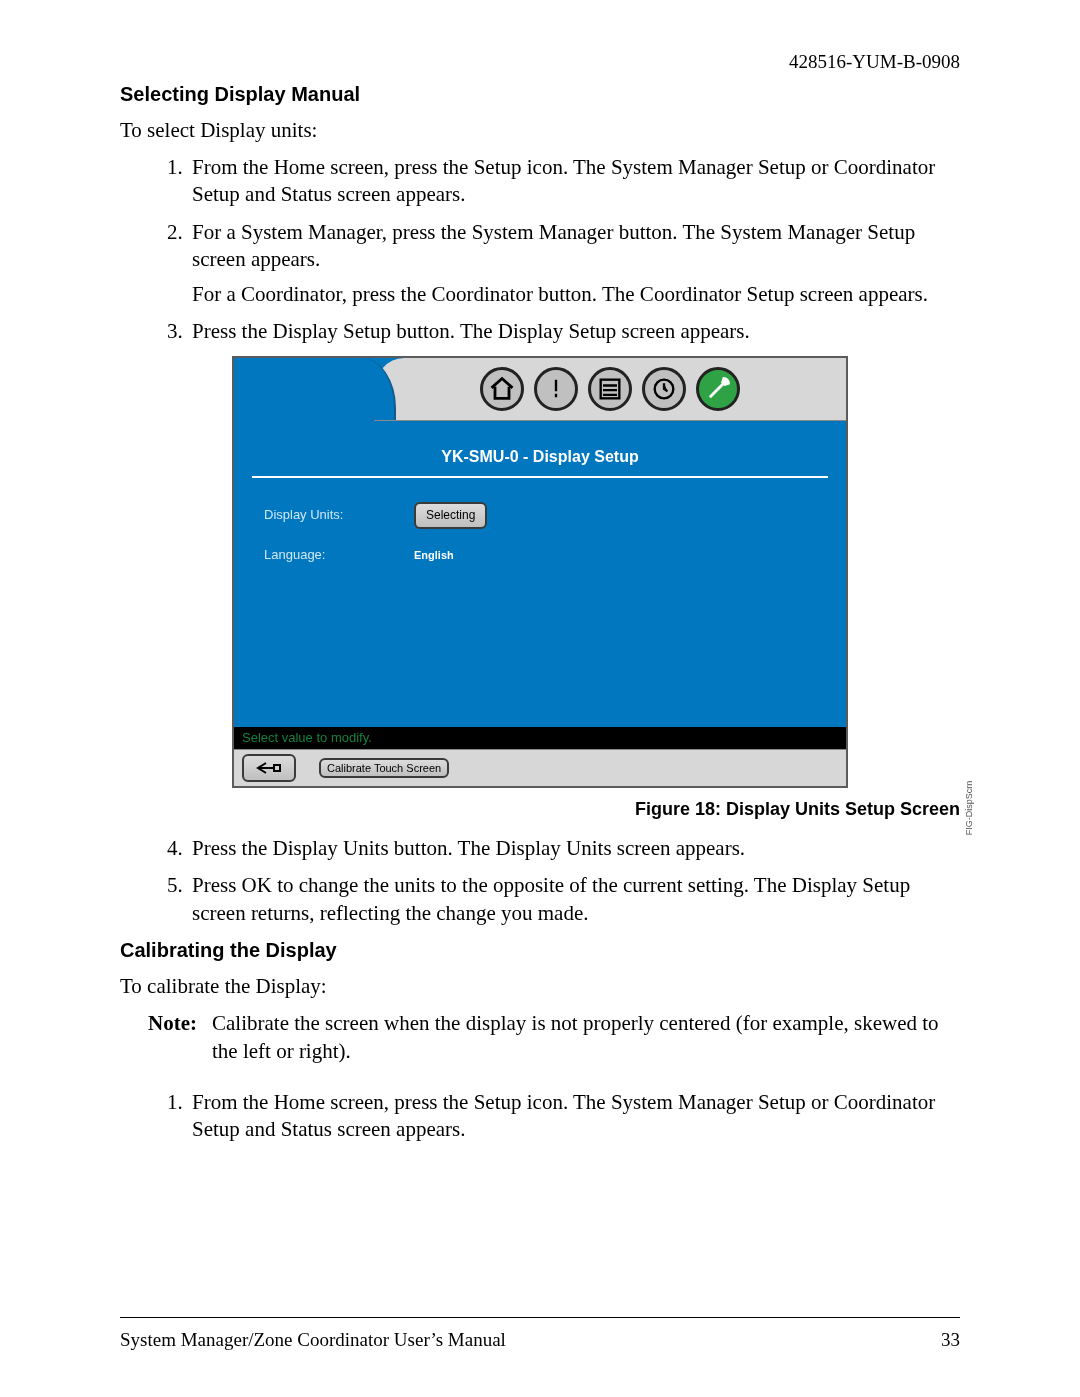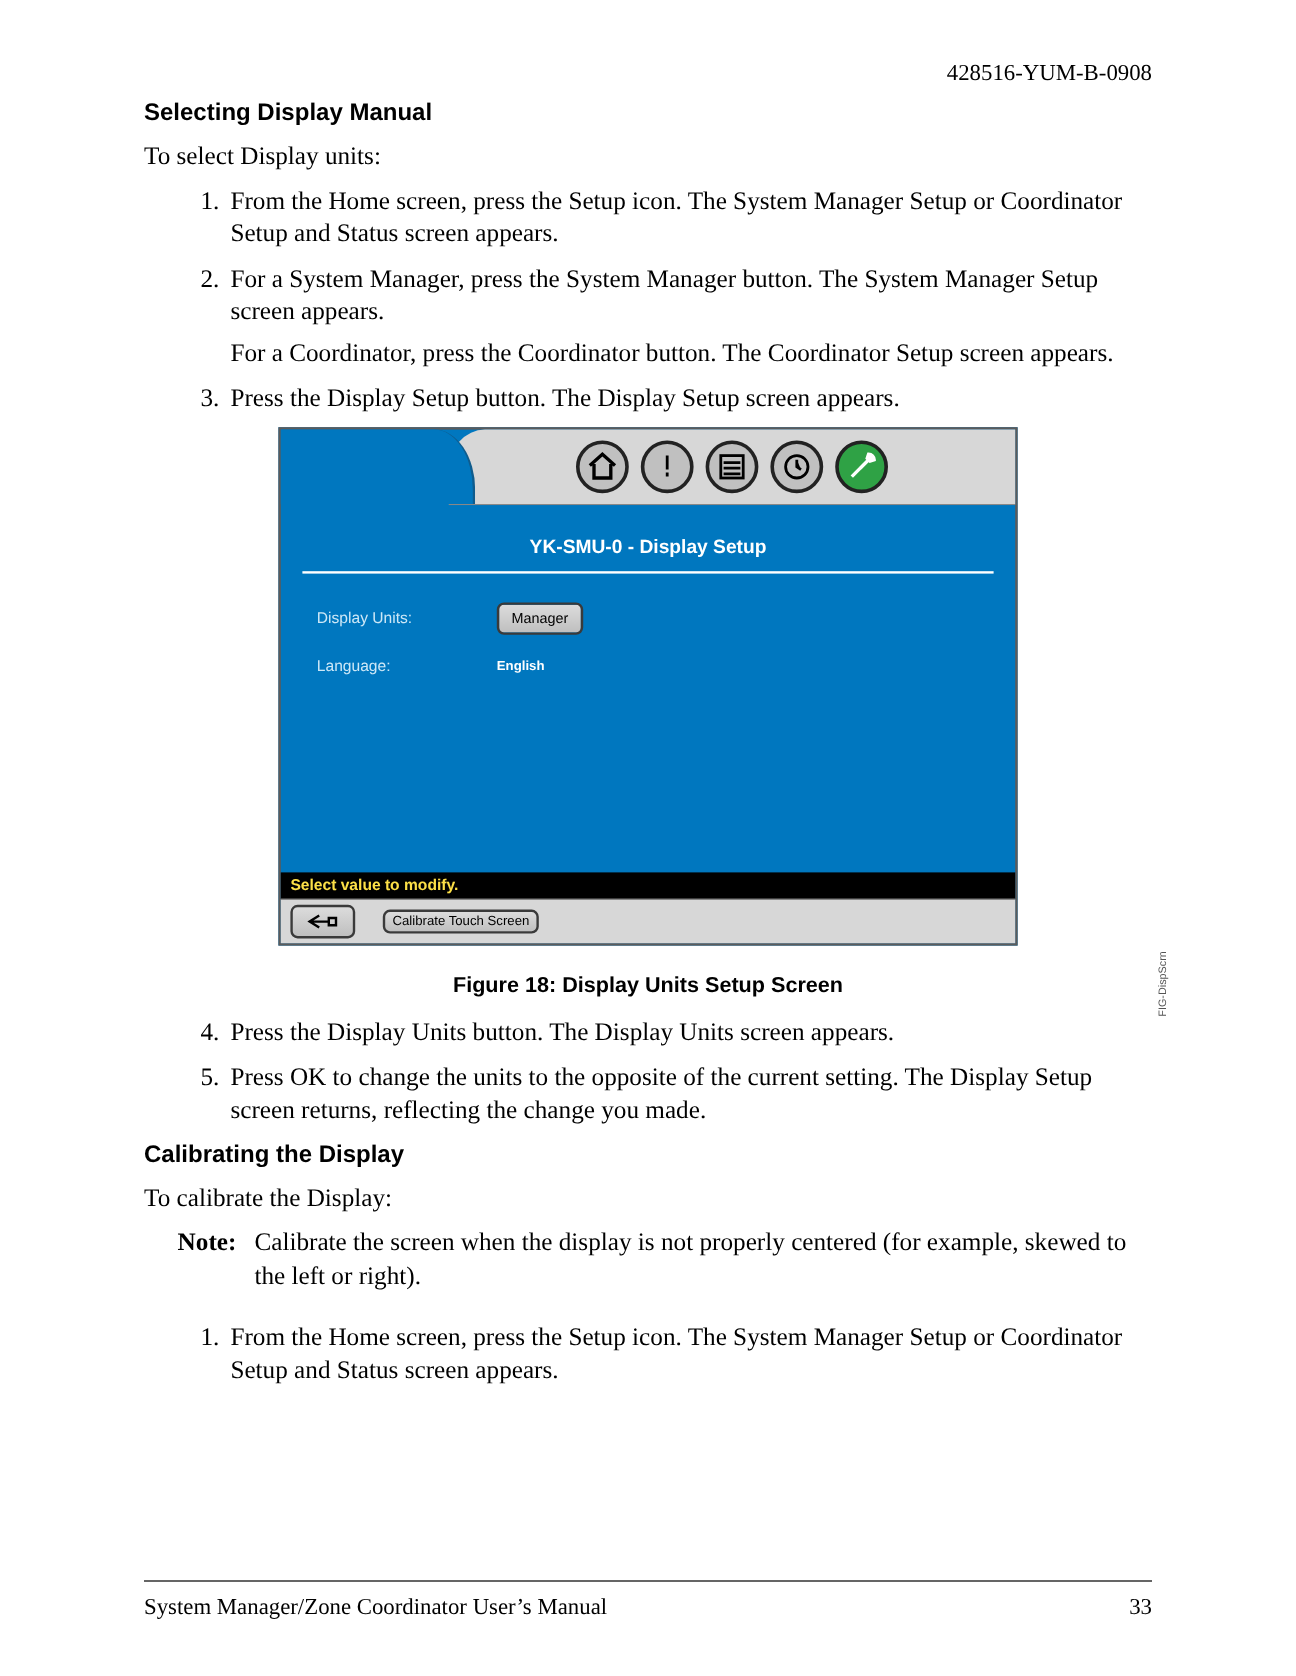--- a/index.html
+++ b/index.html
@@ -34,22 +34,22 @@
   ol li { margin: 4px 0 10px 0; padding-left: 4px; }
   ol li p { margin: 8px 0 6px 0; }
   .note-row { display: flex; padding-left: 28px; margin: 6px 0 24px 0; }
   .note-label { font-weight: bold; min-width: 64px; }
 
   .figure-wrap { margin: 10px 0 14px 0; position: relative; }
   .figure-caption {
     font-family: Arial, Helvetica, sans-serif;
     font-weight: bold;
     font-size: 18px;
-    text-align: center;
-    margin-top: 22px;
+    text-align: right;
+    margin-top: 10px;
   }
   .side-label {
     position: absolute;
     right: -16px;
     bottom: 40px;
     font-family: Arial, Helvetica, sans-serif;
     font-size: 9px;
     color: #555;
     transform: rotate(-90deg);
     transform-origin: right bottom;
@@ -115,22 +115,22 @@
     border-radius: 6px;
     background: linear-gradient(#dcdcdc, #bfbfbf);
     color: #000;
     display: inline-block;
     min-width: 48px;
     text-align: center;
   }
   .val-text { color: #fff; font-weight: bold; font-size: 11px; }
   .status-bar {
     position: absolute; left: 0; right: 0; bottom: 36px;
-    background: #000; color: #fde047;
-    font-size: 13px; padding: 3px 8px; font-weight: bold;
+    background: #000; color: #15803d;
+    font-size: 13px; padding: 3px 8px;
   }
   .bottom-bar {
     position: absolute; left: 0; right: 0; bottom: 0;
     height: 36px; background: #d7d7d7;
     display: flex; align-items: center; gap: 23px; padding: 0 8px;
     border-top: 1px solid #888;
   }
   .back-btn {
     width: 50px; height: 24px;
     border: 2px solid #3a3a3a; border-radius: 6px;
@@ -203,21 +203,21 @@
               <path stroke="#fff" stroke-width="2.4" fill="none" d="M5 19 L13 11 M19 5 L11 13 M17 3a4 4 0 0 1 4 4l-3 1-2-2z"></path>
             </svg>
         </div>
       </div>
 
       <div class="screen-title">YK-SMU-0 - Display Setup</div>
       <div class="title-underline"></div>
 
       <div class="row">
         <span class="lbl">Display Units:</span>
-        <span class="ui-btn">Manager</span>
+        <span class="ui-btn">Selecting</span>
       </div>
       <div class="row">
         <span class="lbl">Language:</span>
         <span class="val-text">English</span>
       </div>
 
       <div class="status-bar">Select value to modify.</div>
 
       <div class="bottom-bar">
         <div class="back-btn">

